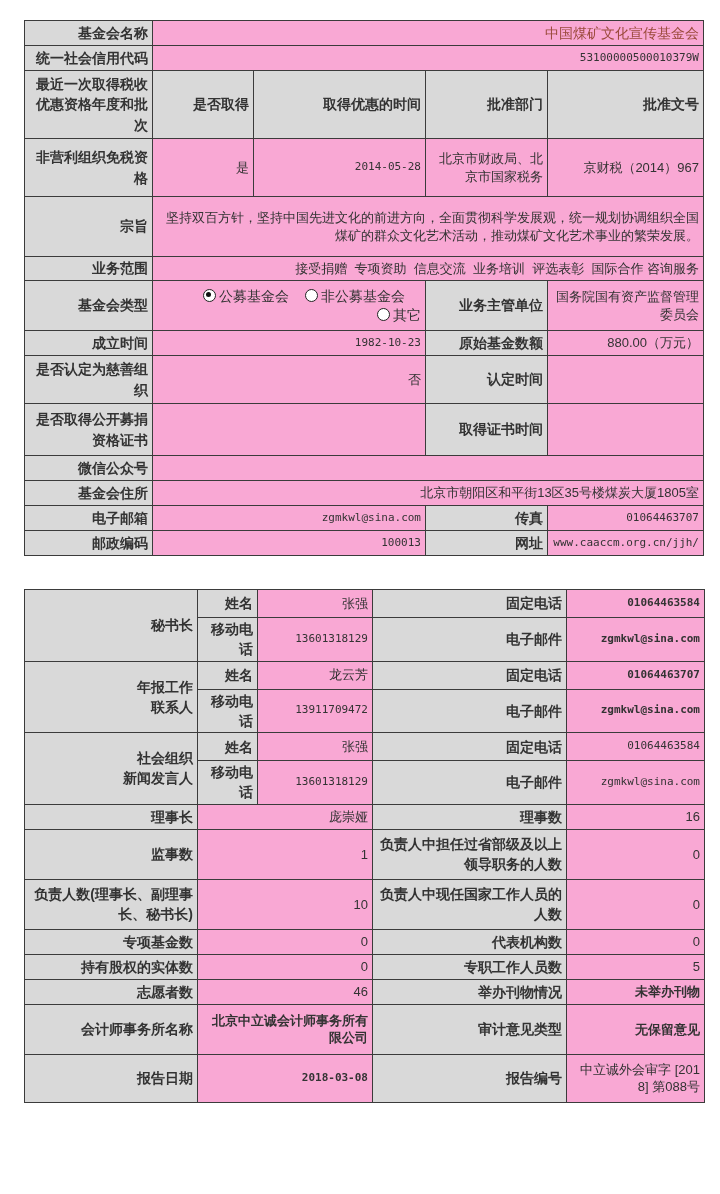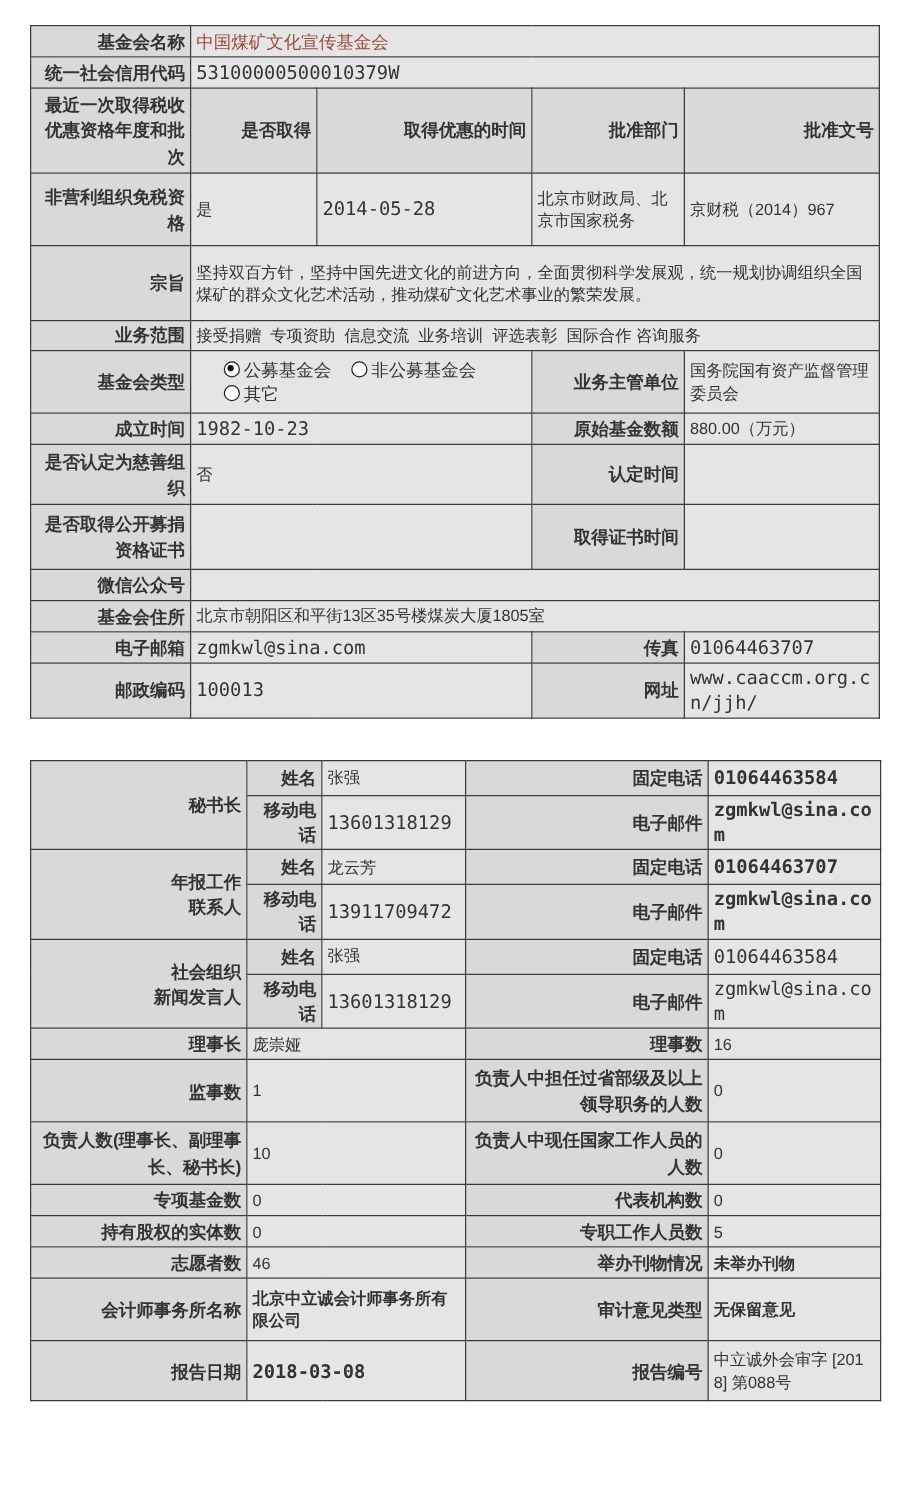--- a/index.html
+++ b/index.html
@@ -27,26 +27,26 @@
   th{
     background:var(--label-bg);
     font-weight:bold;
     font-size:14px;
     text-align:right;
     vertical-align:middle;
     line-height:1.45;
   }
   td{
     font-size:13px;
-    text-align:left;
+    text-align:right;
     vertical-align:middle;
-    background:#e5e5e5;
+    background:#f9a8d4;
     line-height:1.35;
   }
-  .mono{font-family:"DejaVu Sans Mono","Liberation Mono",monospace;font-size:15px;}
+  .mono{font-family:"DejaVu Sans Mono","Liberation Mono",monospace;font-size:11px;}
   .vb{font-weight:bold;}
   .orgname{color:var(--org-name);font-size:14px;}
   .prewrap{white-space:pre-wrap;}
   .line{display:block;}
   
   .opt{display:inline-block;margin-right:16px;white-space:nowrap;font-size:14px;}
   .radio{
     display:inline-block;width:11px;height:11px;border:1px solid #222;
     border-radius:50%;background:#fff;position:relative;vertical-align:-1px;margin-right:3px;
   }

